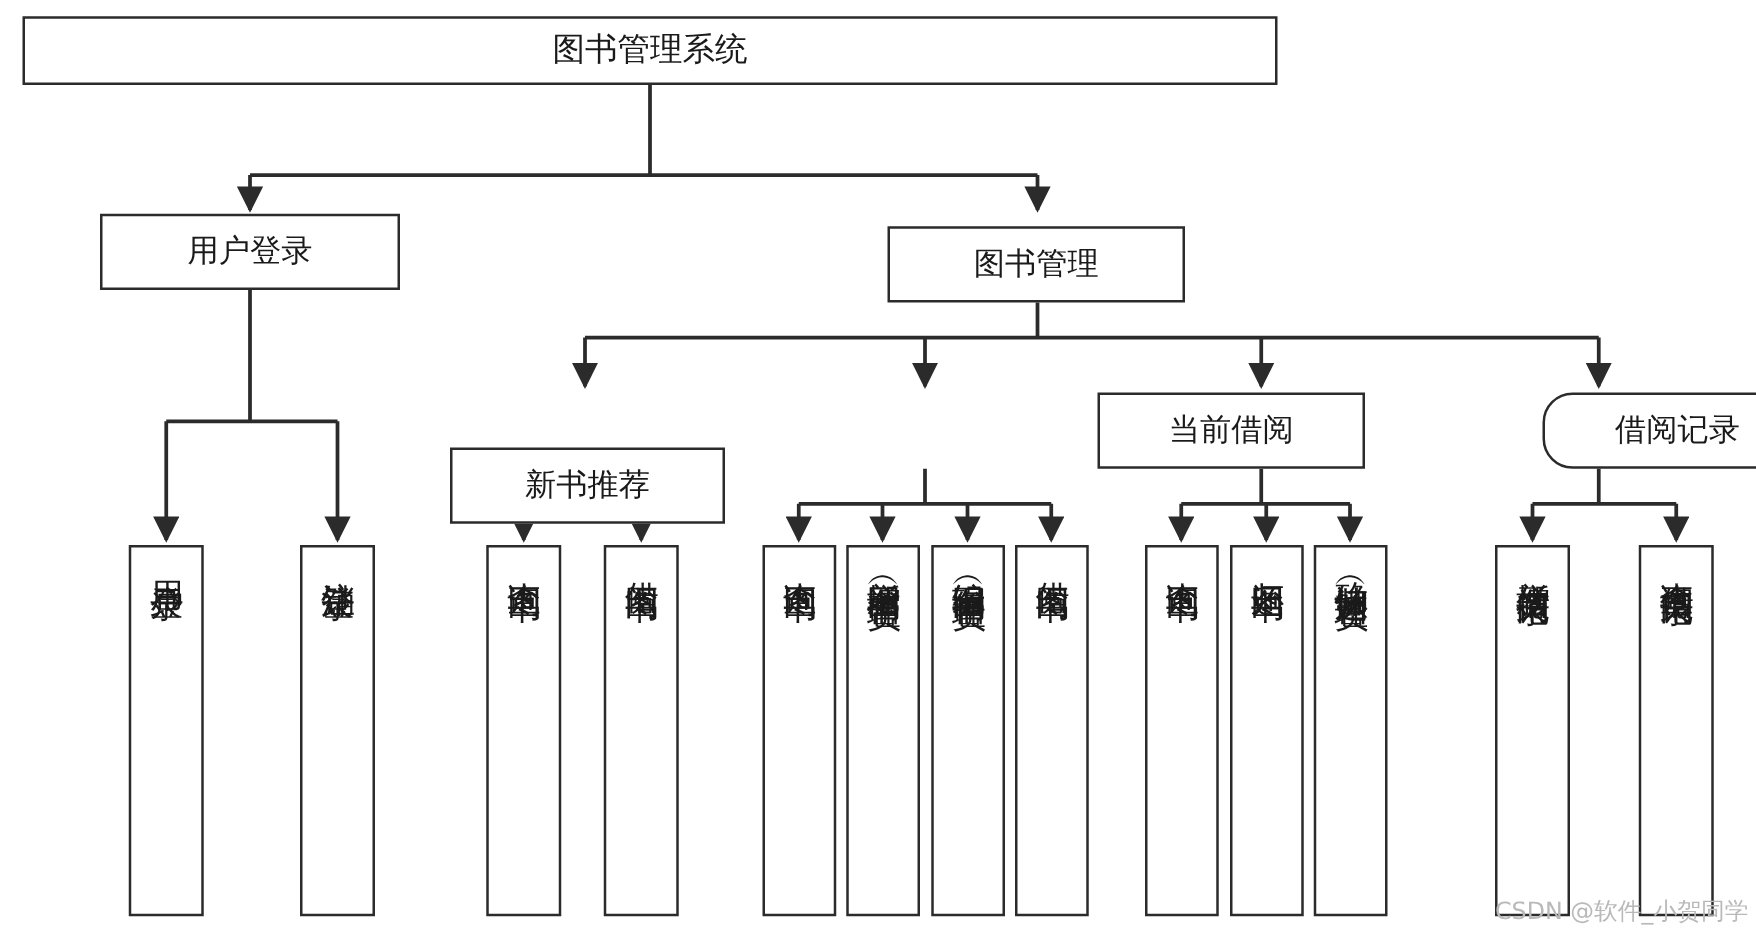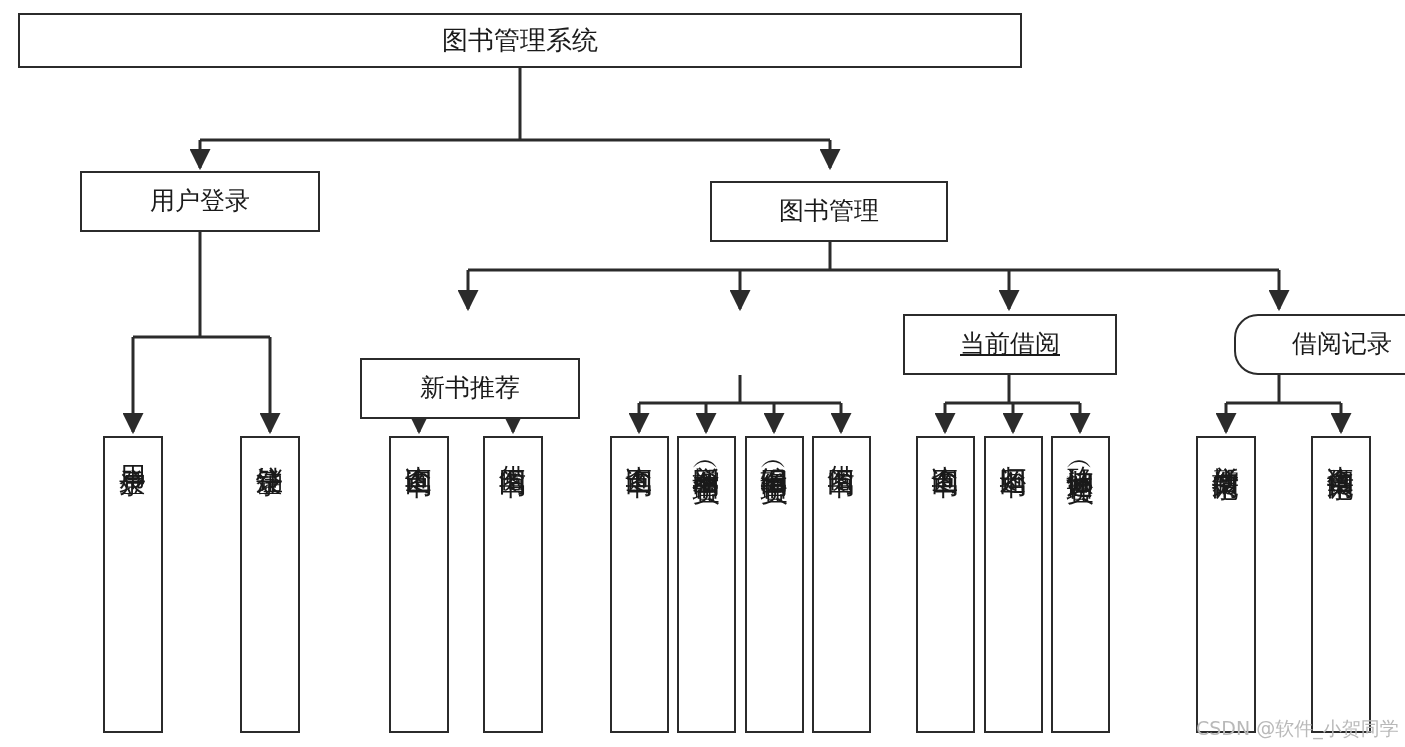--- a/index.html
+++ b/index.html
@@ -132,21 +132,21 @@
   <div class="node horiz" style="left:80px; top:171px; width:240px; height:61px;">
     <span class="label">用户登录</span>
   </div>
   <div class="node horiz" style="left:710px; top:171px; width:238px; height:61px;margin-top:10px;">
     <span class="label">图书管理</span>
   </div>
 
   <div class="node horiz" style="left:360px; top:314px; width:220px; height:61px;margin-top:44px;">
     <span class="label">新书推荐</span>
   </div>
-  <div class="node horiz" style="left:903px; top:314px; width:214px; height:61px;text-decoration:underline;">
+  <div class="node horiz" style="left:878px; top:314px; width:214px; height:61px;">
     <span class="label">当前借阅</span>
   </div>
   <div class="node horiz" style="left:1234px; top:314px; width:216px; height:61px;border-radius:24px;">
     <span class="label">借阅记录</span>
   </div>
 
   <div class="node vert" style="left:103px; top:436px; width:60px; height:297px;">
     <span class="label">用户登录</span>
   </div>
   <div class="node vert" style="left:240px; top:436px; width:60px; height:297px;">

